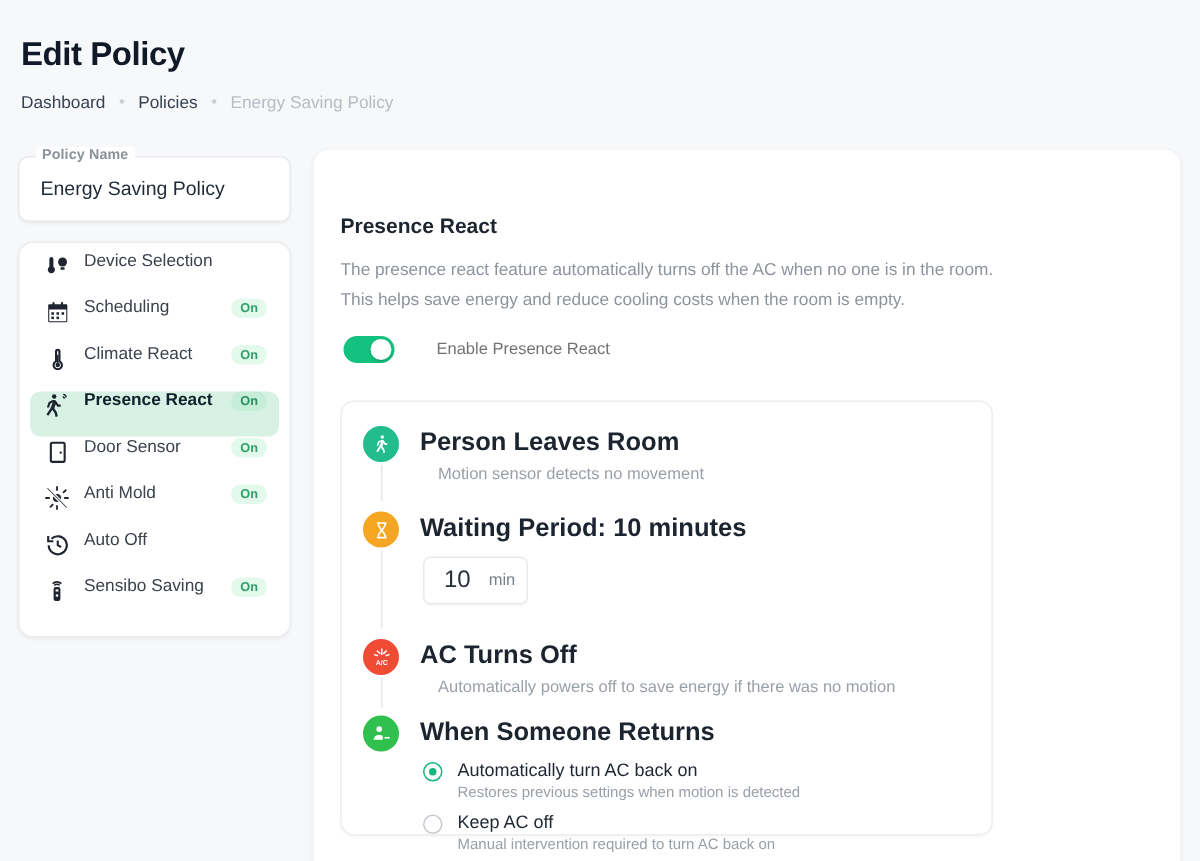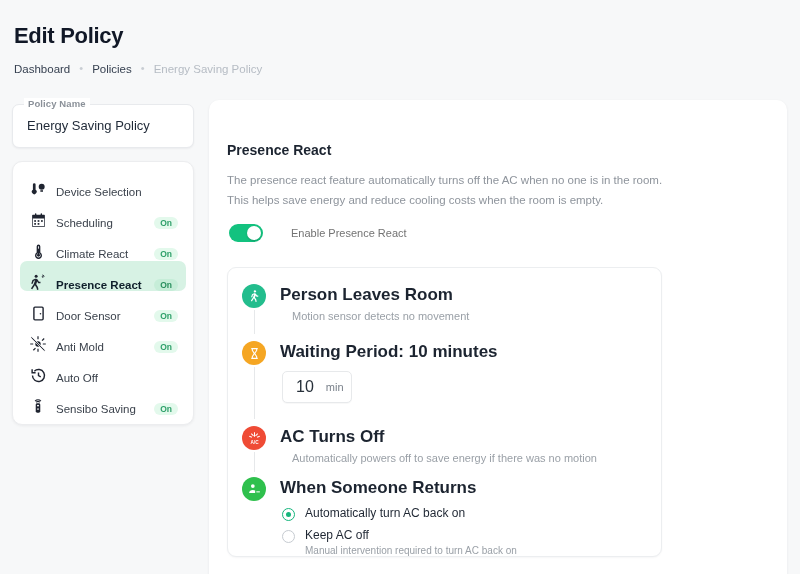--- a/index.html
+++ b/index.html
@@ -52,21 +52,21 @@
     position: absolute; left: 12px; top: 161px;
     width: 182px; height: 264px;
     background: #ffffff;
     border: 1px solid #ecedef;
     border-radius: 10px;
     box-shadow: 0 1px 3px rgba(16,24,40,.06);
     padding: 6px 7px;
   }
   .nav-item {
     position: relative;
-    display: flex; align-items: flex-end;
+    display: flex; align-items: flex-start;
     height: 30px; border-radius: 7px;
     padding: 0 8px 0 9px;
     margin-bottom: 1px;
   }
   .nav-item.active { background: #d7f2e4; }
   .nav-ico {
     width: 18px; height: 18px; flex: 0 0 18px;
     display: flex; align-items: center; justify-content: center;
     color: #1f2430;
   }
@@ -363,20 +363,21 @@
             <path d="M16 16h6v1.8h-6z"></path>
           </svg>
         </div>
         <div class="step-title">When Someone Returns</div>
 
         <div class="radio-list">
           <div class="radio-row">
             <div class="radio checked"></div>
             <div class="radio-text">
               <div class="radio-title">Automatically turn AC back on</div>
+              <div class="radio-sub">Restores previous settings when motion is detected</div>
             </div>
           </div>
           <div class="radio-row">
             <div class="radio"></div>
             <div class="radio-text">
               <div class="radio-title">Keep AC off</div>
               <div class="radio-sub">Manual intervention required to turn AC back on</div>
             </div>
           </div>
         </div>

